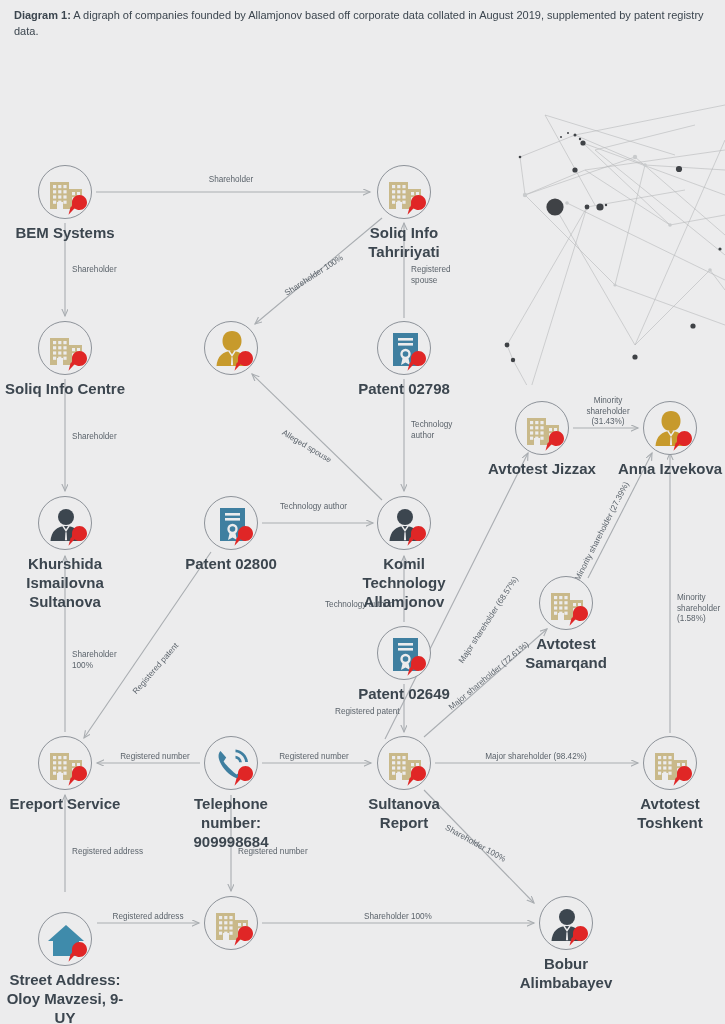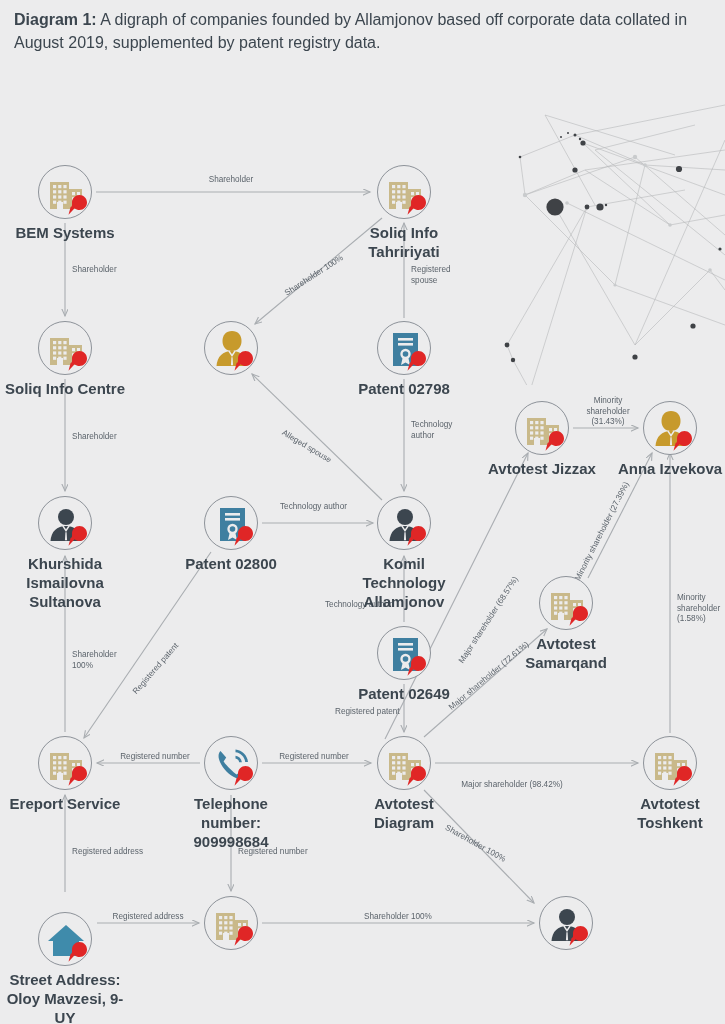--- a/index.html
+++ b/index.html
@@ -10,21 +10,21 @@
     width: 725px; height: 1024px;
     position: relative;
     overflow: hidden;
     font-family: "Liberation Sans", sans-serif;
     color: #3c464f;
   }
   #caption {
     position: absolute;
     left: 14px; top: 8px;
     width: 690px;
-    font-size: 16px;
+    font-size: 11px;
     line-height: 1.45;
     color: #3c464f;
   }
   #caption .lead { font-weight: bold; }
 
   #decor {
     position: absolute;
     right: 0; top: 95px;
     width: 230px; height: 290px;
     pointer-events: none;
@@ -179,21 +179,21 @@
 shareholder
 (1.58%)</div>
       <div class="elabel" style="left: 447px; top: 705px; white-space: nowrap; transform: rotate(-40deg);">Major shareholder (72.61%)</div>
       <div class="elabel" style="left: 131px; top: 690px; white-space: nowrap; transform: rotate(-49deg);">Registered patent</div>
       <div class="elabel" style="left: 72px; top: 650px; white-space: pre-line;">Shareholder
 100%</div>
       <div class="elabel c" style="left: 85px; top: 752px; width: 140px;">Registered number</div>
       <div class="elabel c" style="left: 244px; top: 752px; width: 140px;">Registered number</div>
       <div class="elabel" style="left: 335px; top: 707px; white-space: nowrap;">Registered patent</div>
       <div class="elabel" style="left: 325px; top: 600px; white-space: nowrap;">Technology author</div>
-      <div class="elabel c" style="left: 442px; top: 752px; width: 140px; margin-top: 28px;">Major shareholder (98.42%)</div>
+      <div class="elabel c" style="left: 466px; top: 752px; width: 140px;">Major shareholder (98.42%)</div>
       <div class="elabel" style="left: 448px; top: 823px; white-space: nowrap; transform: rotate(29deg);">Shareholder 100%</div>
       <div class="elabel" style="left: 72px; top: 847px; white-space: nowrap;">Registered address</div>
       <div class="elabel c" style="left: 78px; top: 912px; width: 140px;">Registered address</div>
       <div class="elabel" style="left: 238px; top: 847px; white-space: nowrap;">Registered number</div>
       <div class="elabel c" style="left: 328px; top: 912px; width: 140px;">Shareholder 100%</div>
     </div>
   <div id="node-layer">
       <div class="node" style="left: 65px; top: 165px;">
         <div class="disc">
           <svg width="54" height="54" viewBox="0 0 54 54">
@@ -579,21 +579,21 @@
               <rect x="38" y="31.2" width="3" height="3.2"></rect>
               <rect x="33" y="36.4" width="3" height="3.2"></rect>
               <rect x="38" y="36.4" width="3" height="3.2"></rect>
               <rect x="18" y="36" width="6" height="7"></rect>
             </g>
             <g>
               <path d="M40.5 29 C44.6 29 48 32.4 48 36.5 C48 40.6 44.6 44 40.5 44 C38.6 44 36.9 43.3 35.6 42.2 L29.5 48.8 L31.6 41 C33.4 40.8 33 38.8 33 36.5 C33 32.4 36.4 29 40.5 29 Z" fill="#e02626"></path>
             </g>
           </svg>
         </div>
-        <div class="label">Avtotest Diagram</div>
+        <div class="label">Sultanova Report</div>
       </div>
       <div class="node" style="left: 670px; top: 736px;">
         <div class="disc">
           <svg width="54" height="54" viewBox="0 0 54 54">
             <g fill="#c9b98a">
               <rect x="11" y="16" width="19" height="27"></rect>
               <rect x="30" y="23" width="13" height="20"></rect>
             </g>
             <g fill="#ececed">
               <rect x="14" y="19" width="3.2" height="3.2"></rect>
@@ -680,15 +680,17 @@
             </g>
             <g fill="#ececed">
               <path d="M23.2 29.3 L27 35 L30.8 29.3 L29.6 28.6 L27 32.2 L24.4 28.6 Z"></path>
               <path d="M26.4 35.2 h1.2 l0.5 8 h-2.2 Z"></path>
             </g>
             <g>
               <path d="M40.5 29 C44.6 29 48 32.4 48 36.5 C48 40.6 44.6 44 40.5 44 C38.6 44 36.9 43.3 35.6 42.2 L29.5 48.8 L31.6 41 C33.4 40.8 33 38.8 33 36.5 C33 32.4 36.4 29 40.5 29 Z" fill="#e02626"></path>
             </g>
           </svg>
         </div>
+        <div class="label">Bobur
+Alimbabayev</div>
       </div>
     </div>
 </div>
 
 </body></html>

